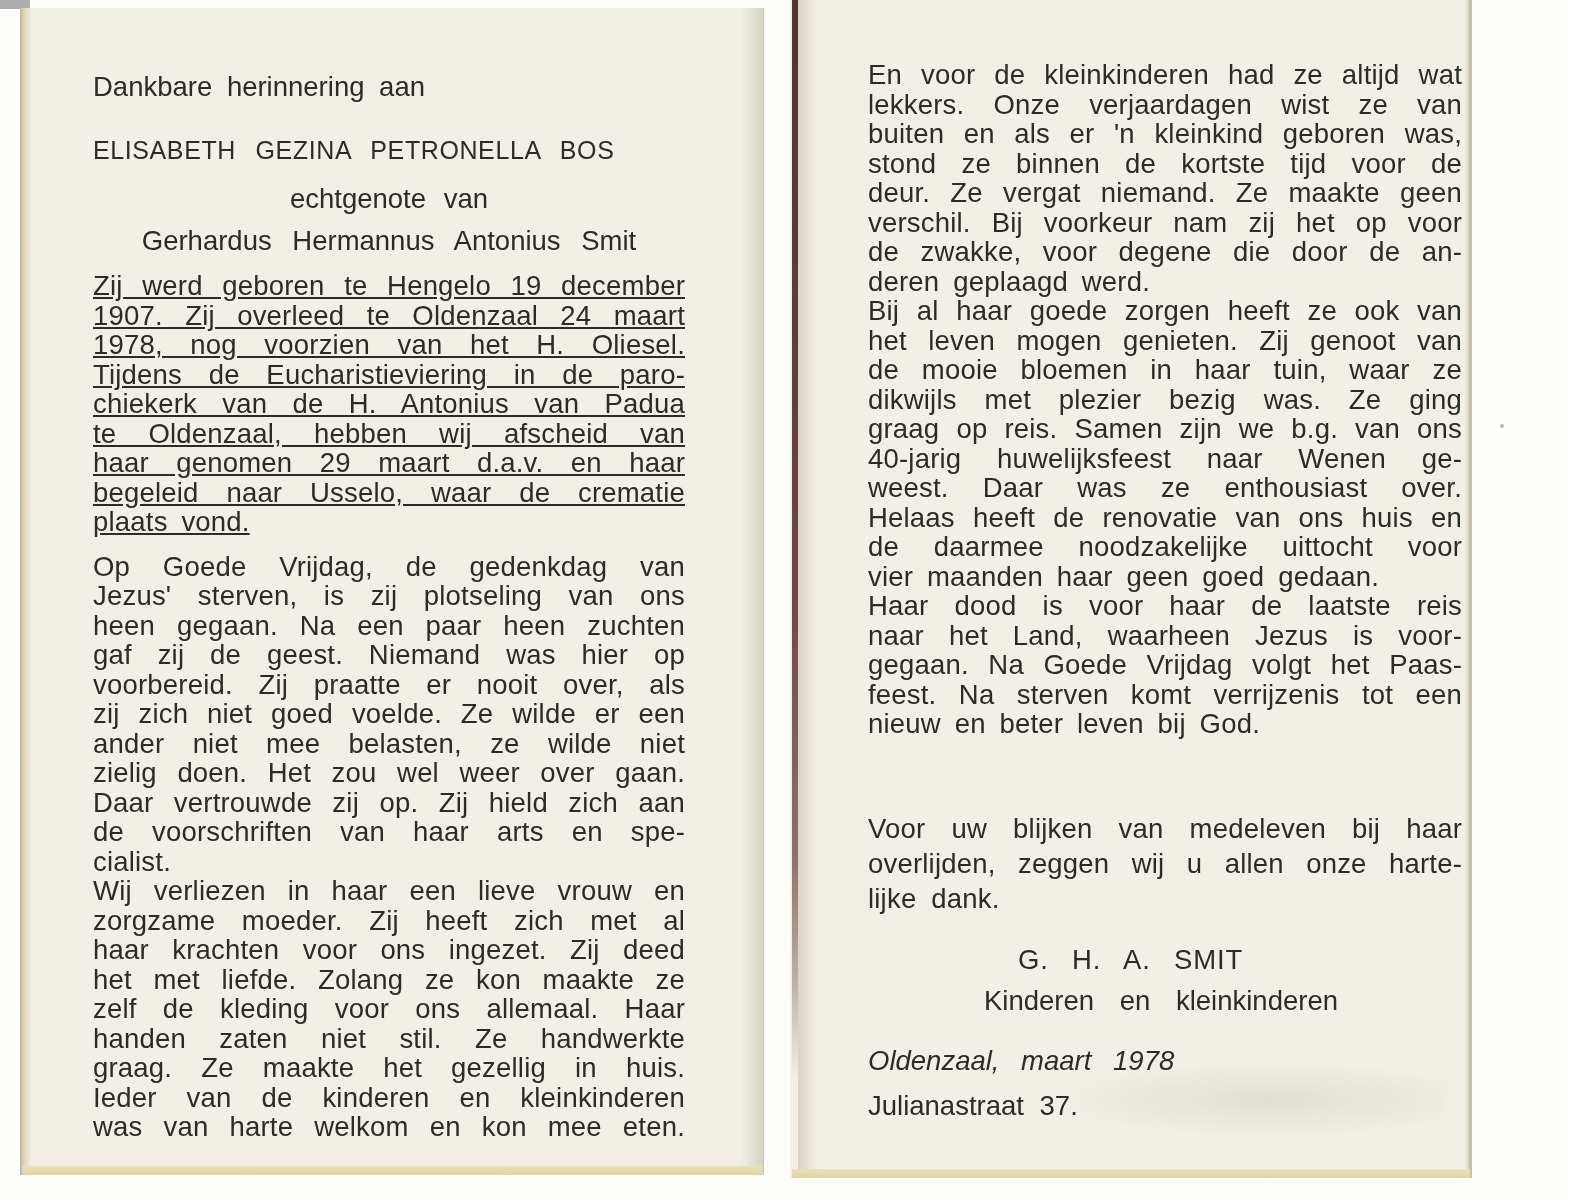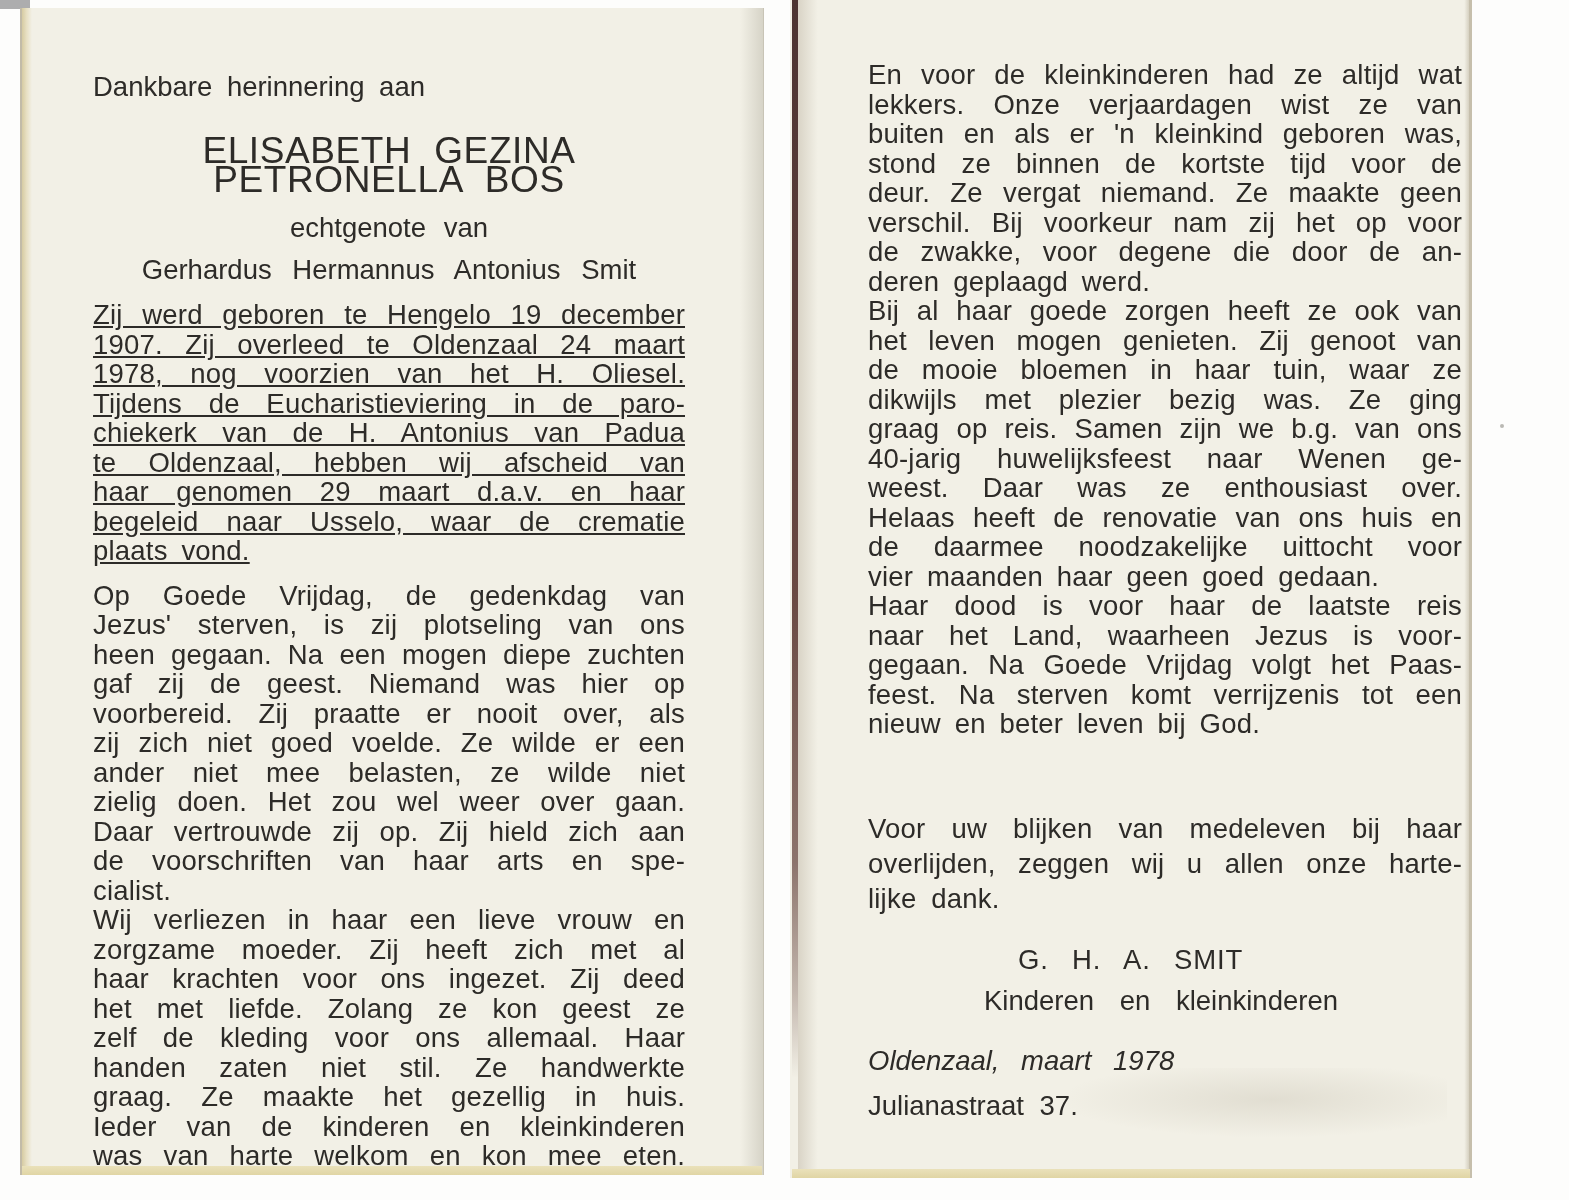--- a/index.html
+++ b/index.html
@@ -27,21 +27,21 @@
   .content { position: absolute; }
   .page-left  .content { left: 73px; top: 62px;  width: 592px; }
   .page-right .content { left: 78px; top: 60px;  width: 594px; }
 
   
   .body-text { font-size: 27.5px; line-height: 29.5px; word-spacing: 6px; letter-spacing: 0.2px; }
   .line { text-align: justify; text-align-last: justify; }
   .line-last { text-align-last: left; }
 
   .intro    { font-size: 27.5px; line-height: 29px; word-spacing: 7px;  margin-top: 2px; }
-  .name     { font-size: 37px; line-height: 29px; word-spacing: 12px; letter-spacing: 0.6px; text-align: center; margin-top: 35px; }
+  .name     { font-size: 25px; line-height: 29px; word-spacing: 12px; letter-spacing: 0.6px; margin-top: 35px; }
   .relation { font-size: 27.5px; line-height: 29px; word-spacing: 10px; text-align: center; margin-top: 19px; }
   .spouse   { font-size: 27.5px; line-height: 29px; word-spacing: 13px; text-align: center; margin-top: 13px; }
 
   .para-1 { margin-top: 16px; text-decoration: underline; }
   .para-2 { margin-top: 15px; }
   .para-3 { margin-top: 0; }
 
   .ack { margin-top: 72px; font-size: 27.5px; line-height: 35px; word-spacing: 7px; letter-spacing: 0.2px; }
 
   .signature-name {
@@ -128,35 +128,35 @@
           <div class="line">Tijdens de Eucharistieviering in de paro-</div>
           <div class="line">chiekerk van de H. Antonius van Padua</div>
           <div class="line">te Oldenzaal, hebben wij afscheid van</div>
           <div class="line">haar genomen 29 maart d.a.v. en haar</div>
           <div class="line">begeleid naar Usselo, waar de crematie</div>
           <div class="line line-last">plaats vond.</div>
         </div>
       <div class="body-text para-2">
           <div class="line">Op Goede Vrijdag, de gedenkdag van</div>
           <div class="line">Jezus' sterven, is zij plotseling van ons</div>
-          <div class="line">heen gegaan. Na een mogen diepe zuchten</div>
+          <div class="line">heen gegaan. Na een paar heen zuchten</div>
           <div class="line">gaf zij de geest. Niemand was hier op</div>
           <div class="line">voorbereid. Zij praatte er nooit over, als</div>
           <div class="line">zij zich niet goed voelde. Ze wilde er een</div>
           <div class="line">ander niet mee belasten, ze wilde niet</div>
           <div class="line">zielig doen. Het zou wel weer over gaan.</div>
           <div class="line">Daar vertrouwde zij op. Zij hield zich aan</div>
           <div class="line">de voorschriften van haar arts en spe-</div>
           <div class="line line-last">cialist.</div>
         </div>
       <div class="body-text para-3">
           <div class="line">Wij verliezen in haar een lieve vrouw en</div>
           <div class="line">zorgzame moeder. Zij heeft zich met al</div>
           <div class="line">haar krachten voor ons ingezet. Zij deed</div>
-          <div class="line">het met liefde. Zolang ze kon geest ze</div>
+          <div class="line">het met liefde. Zolang ze kon maakte ze</div>
           <div class="line">zelf de kleding voor ons allemaal. Haar</div>
           <div class="line">handen zaten niet stil. Ze handwerkte</div>
           <div class="line">graag. Ze maakte het gezellig in huis.</div>
           <div class="line">Ieder van de kinderen en kleinkinderen</div>
           <div class="line">was van harte welkom en kon mee eten.</div>
         </div>
     </div>
   </div>
 
   <div class="page page-right">

